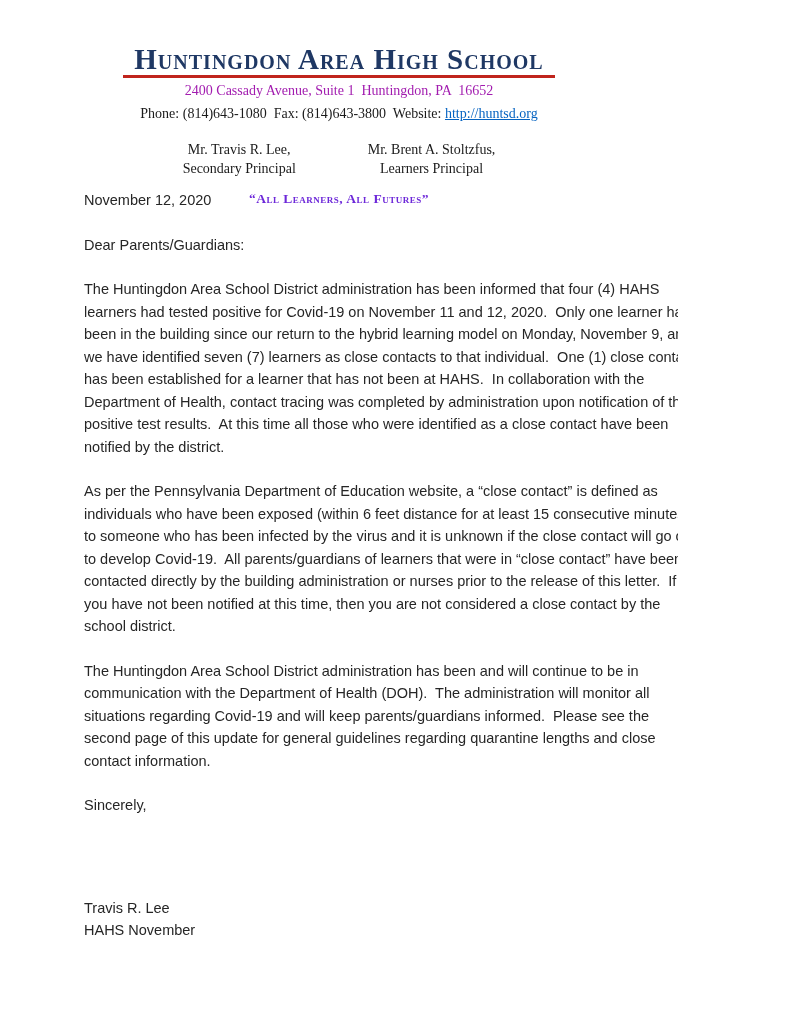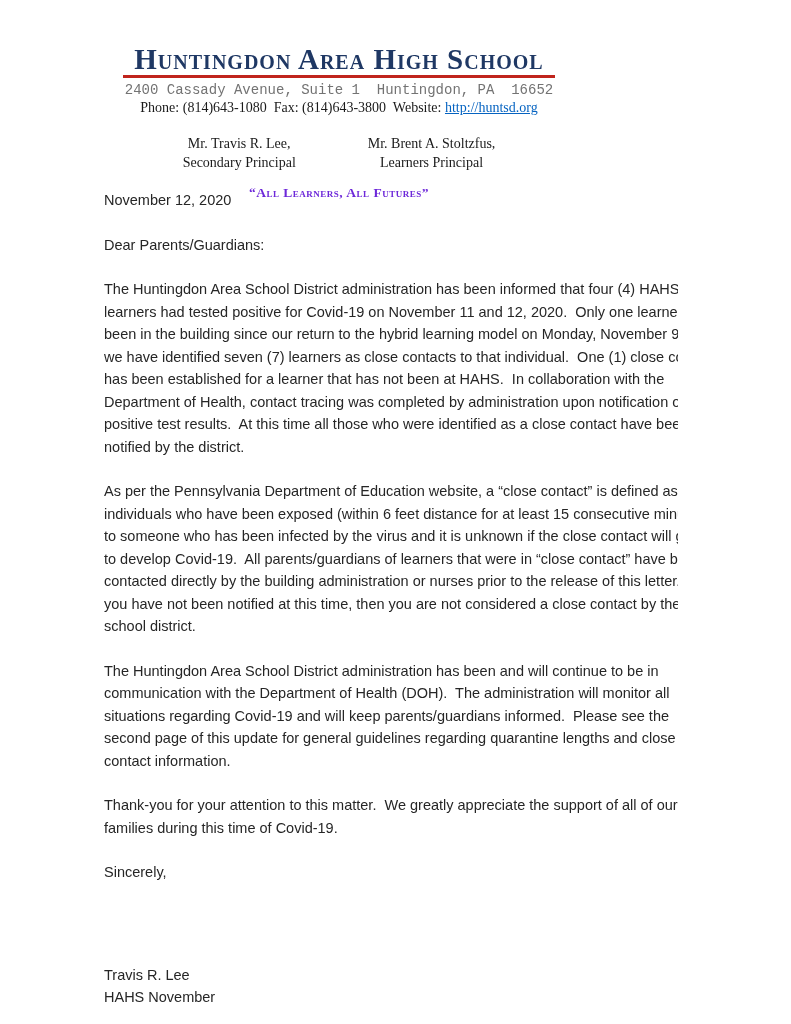--- a/index.html
+++ b/index.html
@@ -35,27 +35,26 @@
   .red-rule {
     width: 432px;
     height: 3px;
     margin: 1px auto 4px auto;
     background: #c0241c;
   }
   .addr-line {
     font-size: 14px;
     line-height: 17px;
     white-space: pre-wrap;
-    color: #737373;
-    font-family: Liberation Mono, monospace;
+    color: #a21caf;
   }
   .phone-line {
     font-size: 14px;
     line-height: 17px;
-    margin-top: 0;
+    margin-top: 6px;
     white-space: pre-wrap;
     color: #1a1a1a;
   }
   .site-link {
     color: #0563c1;
     text-decoration: underline;
     cursor: pointer;
   }
   .principals {
     display: flex;
@@ -72,21 +71,21 @@
     font-size: 13.5px;
     font-weight: bold;
     font-variant: small-caps;
     letter-spacing: 0.5px;
     color: #6d28d9;
   }
   
   .letter-body {
     position: absolute;
     top: 189px;
-    left: 104px;
+    left: 84px;
     width: 612px;
     font-size: 14.5px;
     line-height: 22.5px;
     color: #262626;
   }
   .block { margin: 0 0 22px 0; white-space: pre-wrap; }
   .closing { margin-bottom: 80px; }
   .sig-line { margin: 0; white-space: pre-wrap; }
 </style>
 </head>
@@ -113,19 +112,18 @@
 
     <div class="tagline">“All Learners, All Futures”</div>
   </div>
 
   <div class="letter-body">
     <p class="block">November 12, 2020</p>
     <p class="block">Dear Parents/Guardians:</p>
     <p class="block">The Huntingdon Area School District administration has been informed that four (4) HAHS learners had tested positive for Covid-19 on November 11 and 12, 2020.  Only one learner had been in the building since our return to the hybrid learning model on Monday, November 9, and we have identified seven (7) learners as close contacts to that individual.  One (1) close contact has been established for a learner that has not been at HAHS.  In collaboration with the Department of Health, contact tracing was completed by administration upon notification of the positive test results.  At this time all those who were identified as a close contact have been notified by the district.</p>
     <p class="block">As per the Pennsylvania Department of Education website, a “close contact” is defined as individuals who have been exposed (within 6 feet distance for at least 15 consecutive minutes) to someone who has been infected by the virus and it is unknown if the close contact will go on to develop Covid-19.  All parents/guardians of learners that were in “close contact” have been contacted directly by the building administration or nurses prior to the release of this letter.  If you have not been notified at this time, then you are not considered a close contact by the school district.</p>
     <p class="block">The Huntingdon Area School District administration has been and will continue to be in communication with the Department of Health (DOH).  The administration will monitor all situations regarding Covid-19 and will keep parents/guardians informed.  Please see the second page of this update for general guidelines regarding quarantine lengths and close contact information.</p>
-    <p class="block">Thank-you for your attention to this matter.  We greatly appreciate the support of all of our families during this time of Covid-19.</p>
     <p class="block closing">Sincerely,</p>
     <p class="sig-line">Travis R. Lee</p>
     <p class="sig-line">HAHS November</p>
   </div>
 
 </div>
 
 </body></html>

